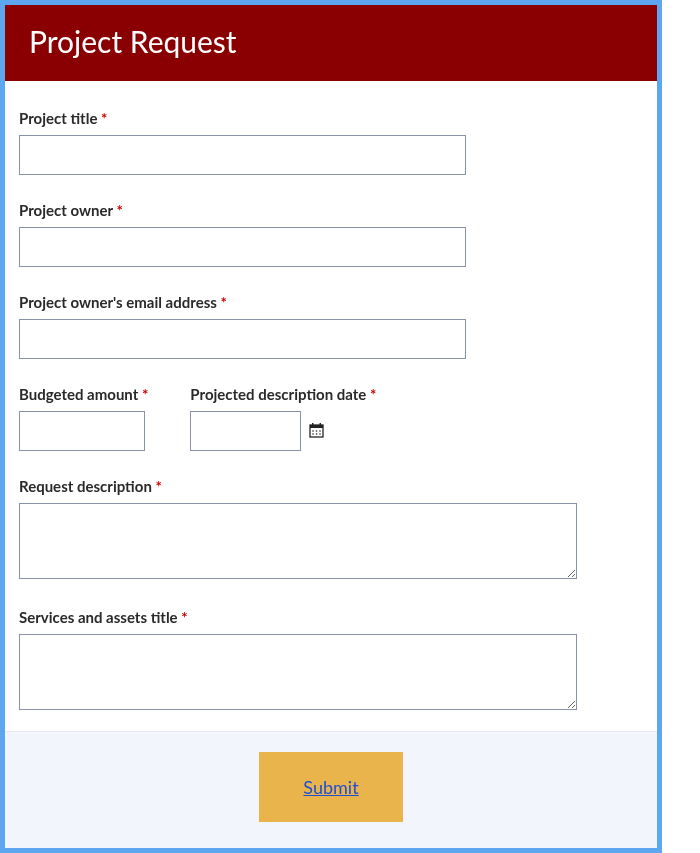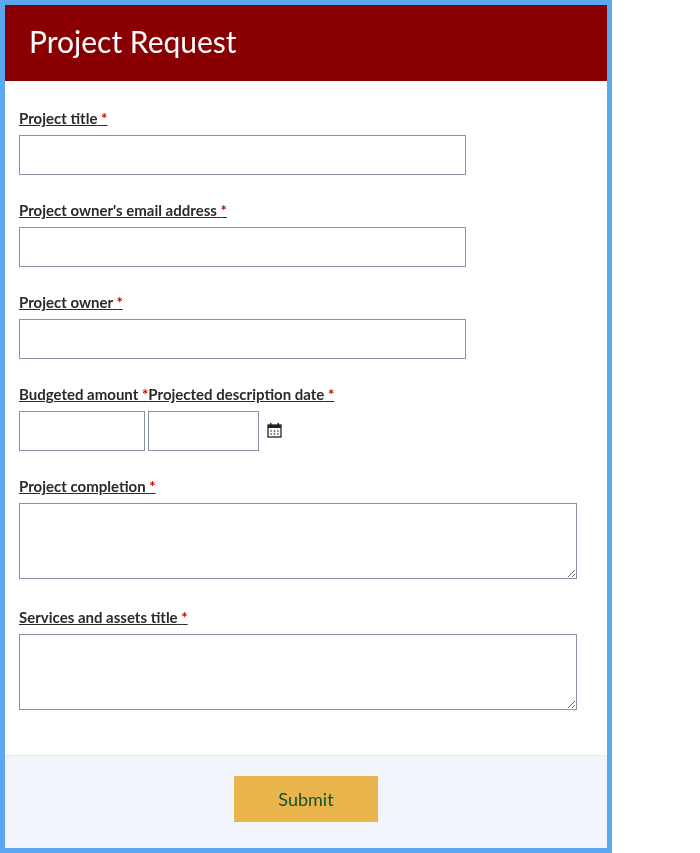--- a/index.html
+++ b/index.html
@@ -7,21 +7,21 @@
       margin: 0;
       padding: 0;
     }
     body {
       font-family: "Lato", "Helvetica Neue", Arial, sans-serif;
       background: #fff;
       width: 700px;
       height: 853px;
     }
     .page {
-      width: 612px;
+      width: 662px;
       height: 853px;
       border: 5px solid #5ca7ef;
       background: #fff;
       display: flex;
       flex-direction: column;
     }
     .header {
       background: #8a0002;
       color: #fff;
       padding: 18px 24px 22px 24px;
@@ -33,28 +33,28 @@
     .form-area {
       padding: 28px 14px 20px 14px;
       flex: 1;
       overflow: hidden;
     }
     .field {
       margin-bottom: 26px;
     }
     .row {
       display: flex;
+      gap: 42px;
     }
     .label {
       font-size: 15px;
       color: #2a2a2a;
       font-weight: 700;
       margin-bottom: 8px;
       display: block;
-      text-decoration: underline;
     }
     .req {
       color: #d10000;
       font-weight: 700;
     }
     input[type="text"] {
       height: 40px;
       border: 1px solid #8892a8;
       background: #fff;
       padding: 4px 8px;
@@ -80,26 +80,27 @@
     }
     .footer {
       background: #f2f5fb;
       padding: 20px 0 26px 0;
       display: flex;
       justify-content: center;
       border-top: 1px solid #e8ebf1;
     }
     .submit-btn {
       background: #e9b44c;
-      color: #14532d;
+      color: #1d4ed8;
       border: none;
       font-size: 18px;
-      padding: 12px 44px;
+      padding: 24px 44px;
       cursor: pointer;
       font-family: inherit;
+      text-decoration: underline;
     }
     .cal-icon {
       display: inline-block;
     }
   </style>
 </head>
 <body>
 
 <div class="page">
   <div class="header">
@@ -111,29 +112,29 @@
     <div class="field">
       <label class="label">
         <span>Project title</span>
         <span class="req">*</span>
       </label>
       <input type="text" class="wide" value="" style="">
     </div>
 
     <div class="field">
       <label class="label">
-        <span>Project owner's email address</span>
+        <span>Project owner</span>
         <span class="req">*</span>
       </label>
       <input type="text" class="wide" value="" style="">
     </div>
 
     <div class="field">
       <label class="label">
-        <span>Project owner</span>
+        <span>Project owner's email address</span>
         <span class="req">*</span>
       </label>
       <input type="text" class="wide" value="" style="">
     </div>
 
     <div class="field row">
       <div>
         <label class="label">
           <span>Budgeted amount</span>
           <span class="req">*</span>
@@ -160,21 +161,21 @@
               <circle cx="7.5" cy="11" r="0.8" fill="#222"></circle>
               <circle cx="11" cy="11" r="0.8" fill="#222"></circle>
             </svg>
           </span>
         </div>
       </div>
     </div>
 
     <div class="field">
       <label class="label">
-        <span>Project completion</span>
+        <span>Request description</span>
         <span class="req">*</span>
       </label>
       <textarea style=""></textarea>
     </div>
 
     <div class="field">
       <label class="label">
         <span>Services and assets title</span>
         <span class="req">*</span>
       </label>

